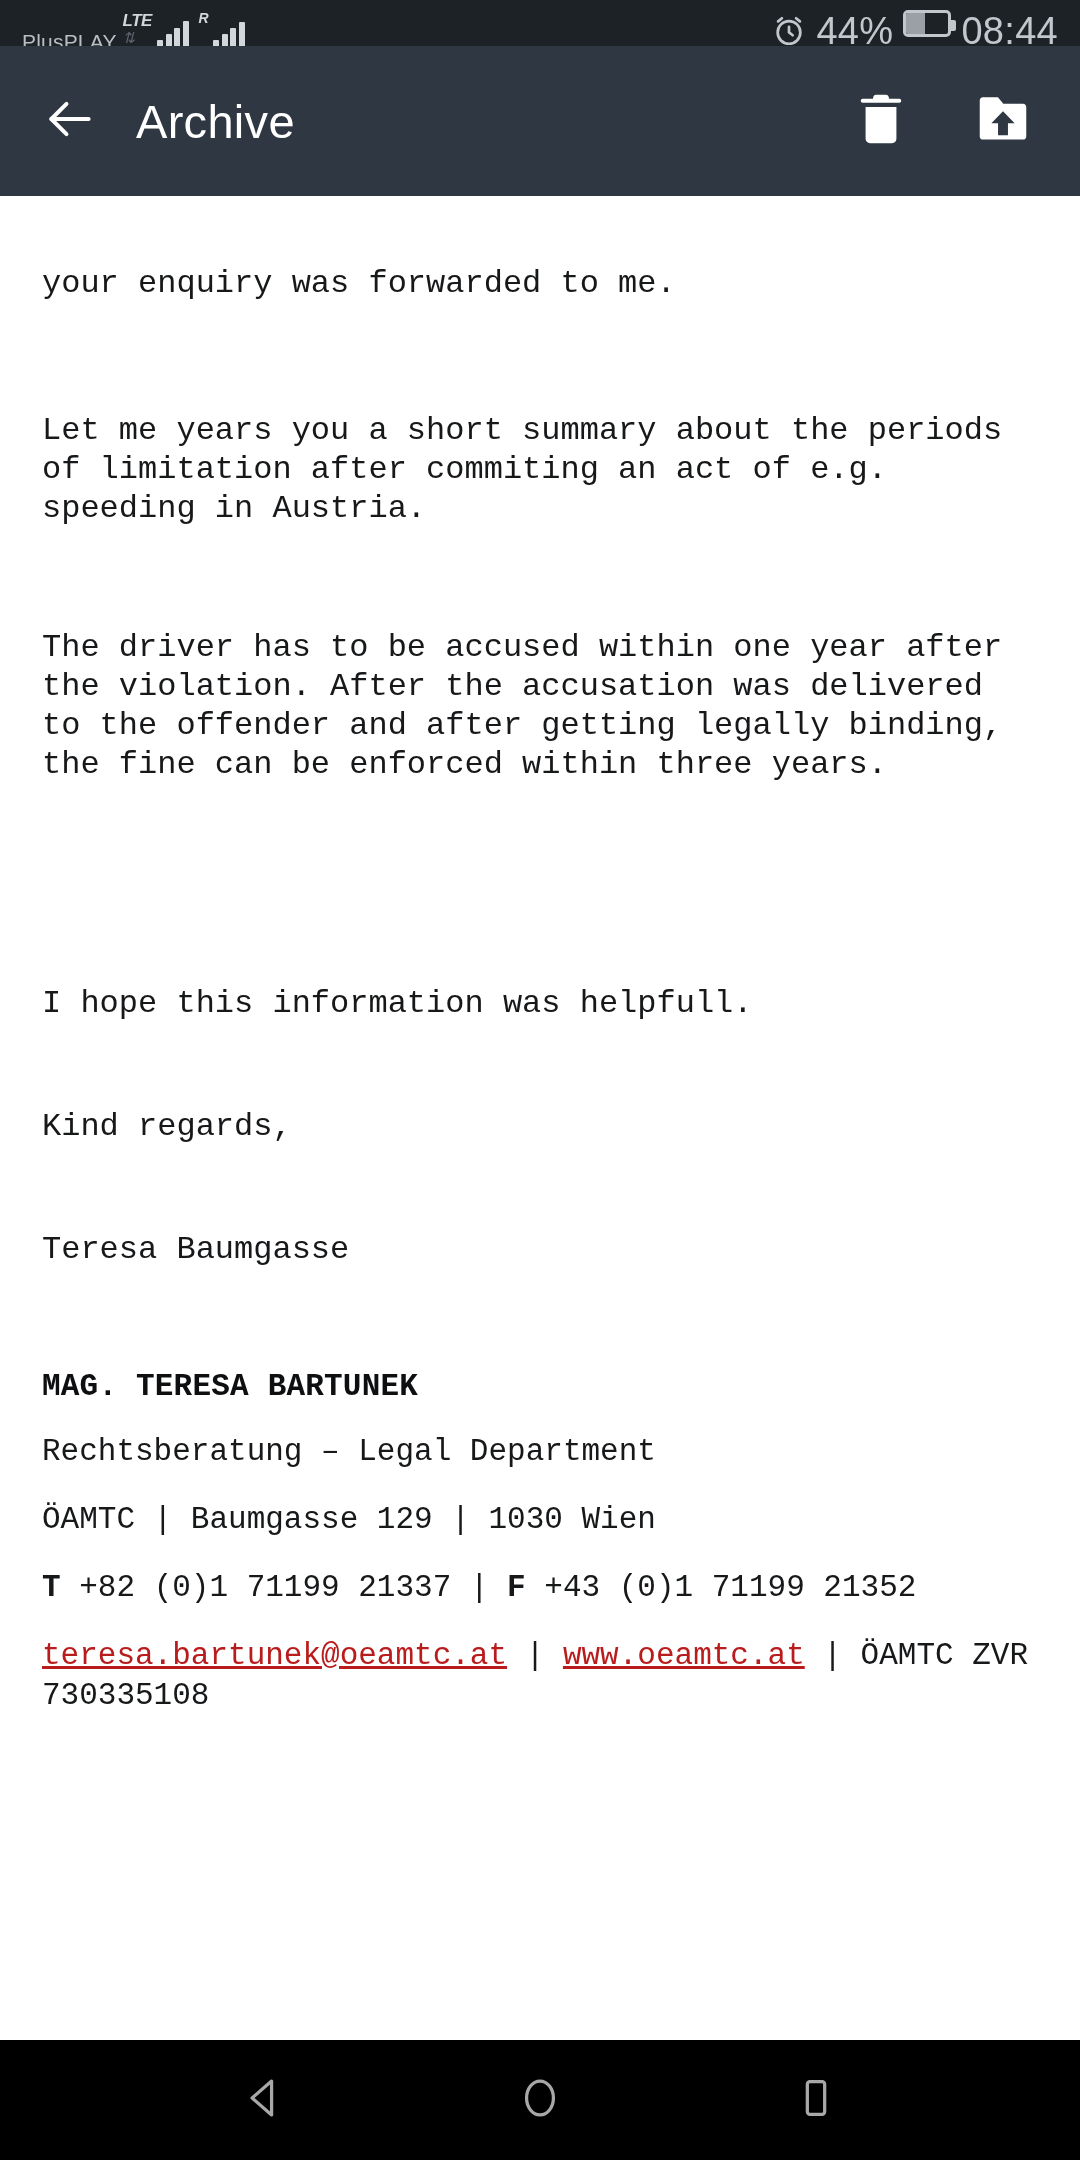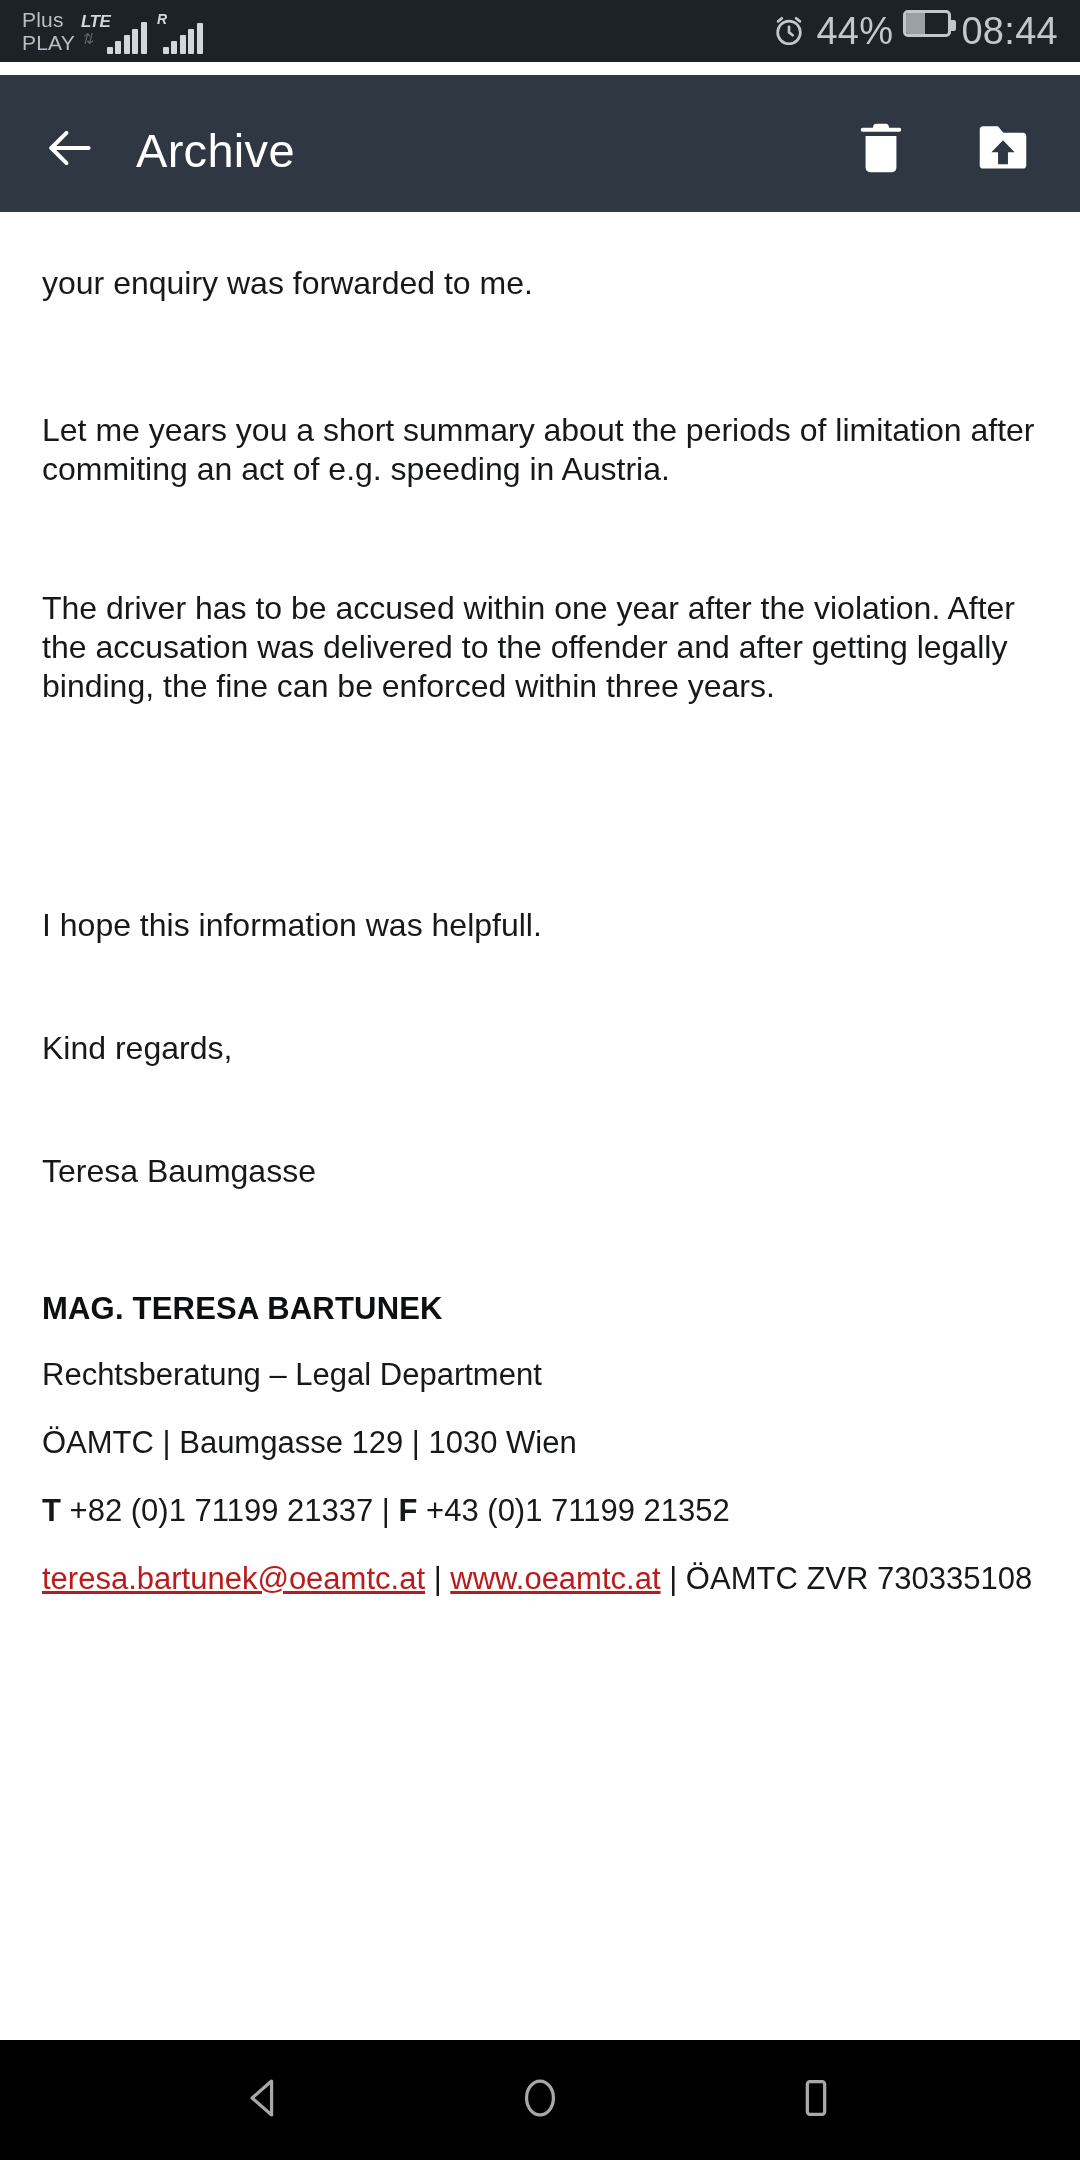--- a/index.html
+++ b/index.html
@@ -15,21 +15,21 @@
   .status-bar {
     position:absolute; top:0; left:0;
     width:1080px; height:62px;
     background:#1d2227;
     display:flex; align-items:center;
     padding:0 22px;
     color:#c2c7cc;
   }
   .sb-left { display:flex; align-items:flex-end; gap:6px; }
   .carrier-names {
-    display:flex; flex-direction:column;
+    display:flex; 
     font-size:21px; line-height:23px;
     color:#b9bec3; letter-spacing:.2px;
   }
   .sig-group { position:relative; display:flex; align-items:flex-end; height:44px;font-style:italic; }
   .lte-tag {
     position:absolute; left:0px; top:2px;
     font-size:17px; font-weight:bold; letter-spacing:-0.5px;
     color:#d2d7dc;
   }
   .r-tag {
@@ -56,21 +56,21 @@
     position:relative; display:flex; align-items:center;
   }
   .batt::after{
     content:""; position:absolute; right:-8px; top:7px;
     width:5px; height:11px; background:#c2c7cc; border-radius:0 2px 2px 0;
   }
   .batt-fill { height:100%; background:#9aa0a6; border-radius:2px 0 0 2px; }
 
   
   .app-bar {
-    position:absolute; top:75px; left:0;
+    position:absolute; top:46px; left:0;
     width:1080px; height:150px;
     background:#2f3742;
     display:flex; align-items:center;
     padding:0 34px;
   }
   .back-btn {
     width:72px; height:72px;
     display:flex; align-items:center; justify-content:center;
     flex:0 0 auto;
   }
@@ -91,21 +91,21 @@
     display:flex; align-items:center; justify-content:center;
   }
 
   
   .body-scroll {
     position:absolute; top:212px; left:0;
     width:1080px; height:1828px;
     background:#ffffff;
     overflow:hidden;
   }
-  .body-inner { padding:0 42px; }
+  .body-inner { padding:0 42px;font-family:Liberation Mono, monospace; }
   .para {
     font-size:32px;
     line-height:39px;
     color:#16181a;
     font-weight:400;
   }
   .gap-1 { height:52px; }
   .gap-2 { height:84px; }
   .gap-3 { height:100px; }
   .gap-4 { height:108px; }

